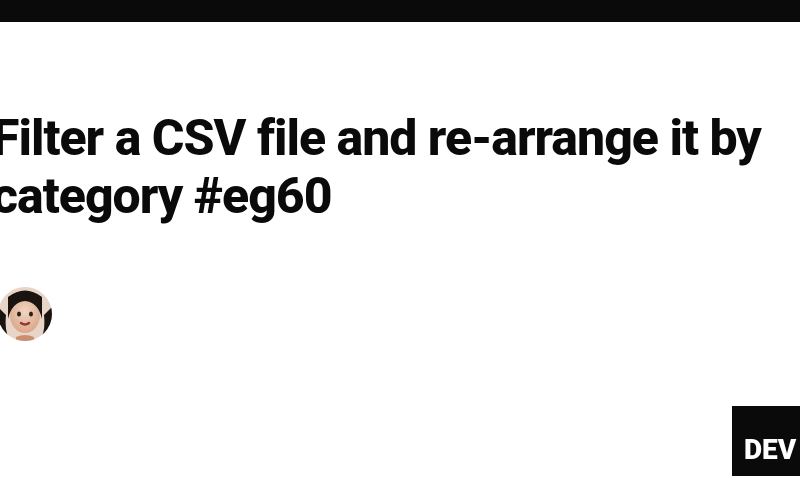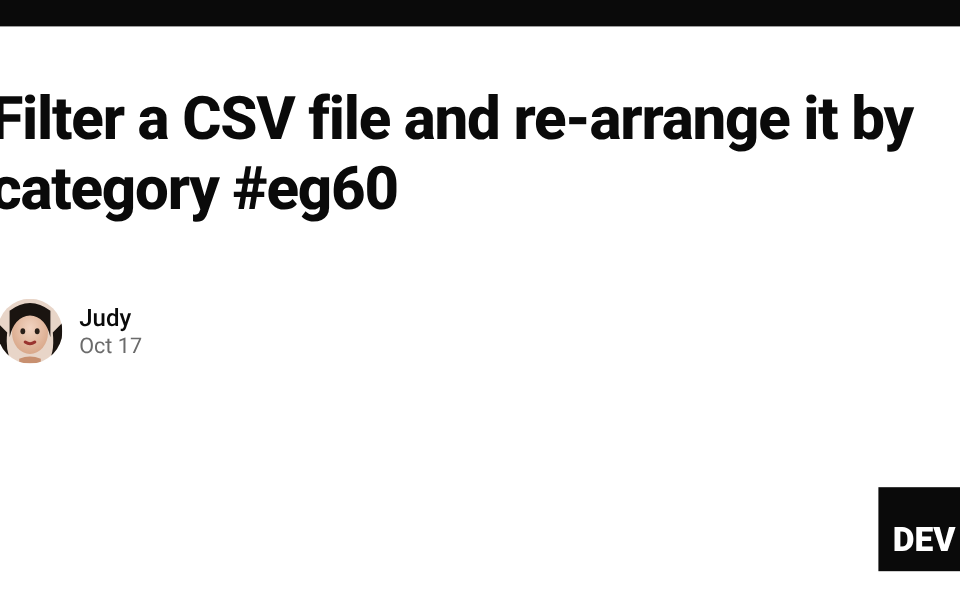--- a/index.html
+++ b/index.html
@@ -15,20 +15,21 @@
       overflow: hidden;
       position: relative;
     }
     .top-bar {
       width: 100%;
       height: 22px;
       background: #0a0a0a;
     }
     .content {
       padding: 50px 0 0 0;
+      margin-top: 38px;
     }
     .title {
       font-size: 50px;
       font-weight: 800;
       line-height: 1.15;
       letter-spacing: -1px;
       color: #0a0a0a;
       margin-left: -8px;
     }
     .author-row {
@@ -101,22 +102,18 @@
         <ellipse cx="27" cy="28" rx="15" ry="18" fill="url(#skin)"></ellipse>
         <path d="M 10 10 Q 27 -3 44 10 L 44 32 Q 40 15 27 14 Q 14 15 10 32 Z" fill="#1a1410"></path>
         <path d="M 8 28 Q 6 48 14 54 L 0 54 L 0 20 Z" fill="#1a1410"></path>
         <path d="M 46 28 Q 48 48 40 54 L 54 54 L 54 20 Z" fill="#1a1410"></path>
         <ellipse cx="21" cy="27" rx="2" ry="2.5" fill="#2a1f18"></ellipse>
         <ellipse cx="33" cy="27" rx="2" ry="2.5" fill="#2a1f18"></ellipse>
         <path d="M 23 36 Q 27 39 31 36" stroke="#9a3530" stroke-width="2.5" fill="none" stroke-linecap="round"></path>
         <path d="M 18 50 Q 27 46 36 50 L 36 54 L 18 54 Z" fill="#c89070"></path>
       </svg>
     </div>
-    <div class="author-info">
-      <div class="author-name">Judy</div>
-      <div class="post-date">Oct 17</div>
-    </div>
   </div>
 </div>
 
 <div class="dev-badge">
   <span>DEV</span>
 </div>
 
 </body></html>

